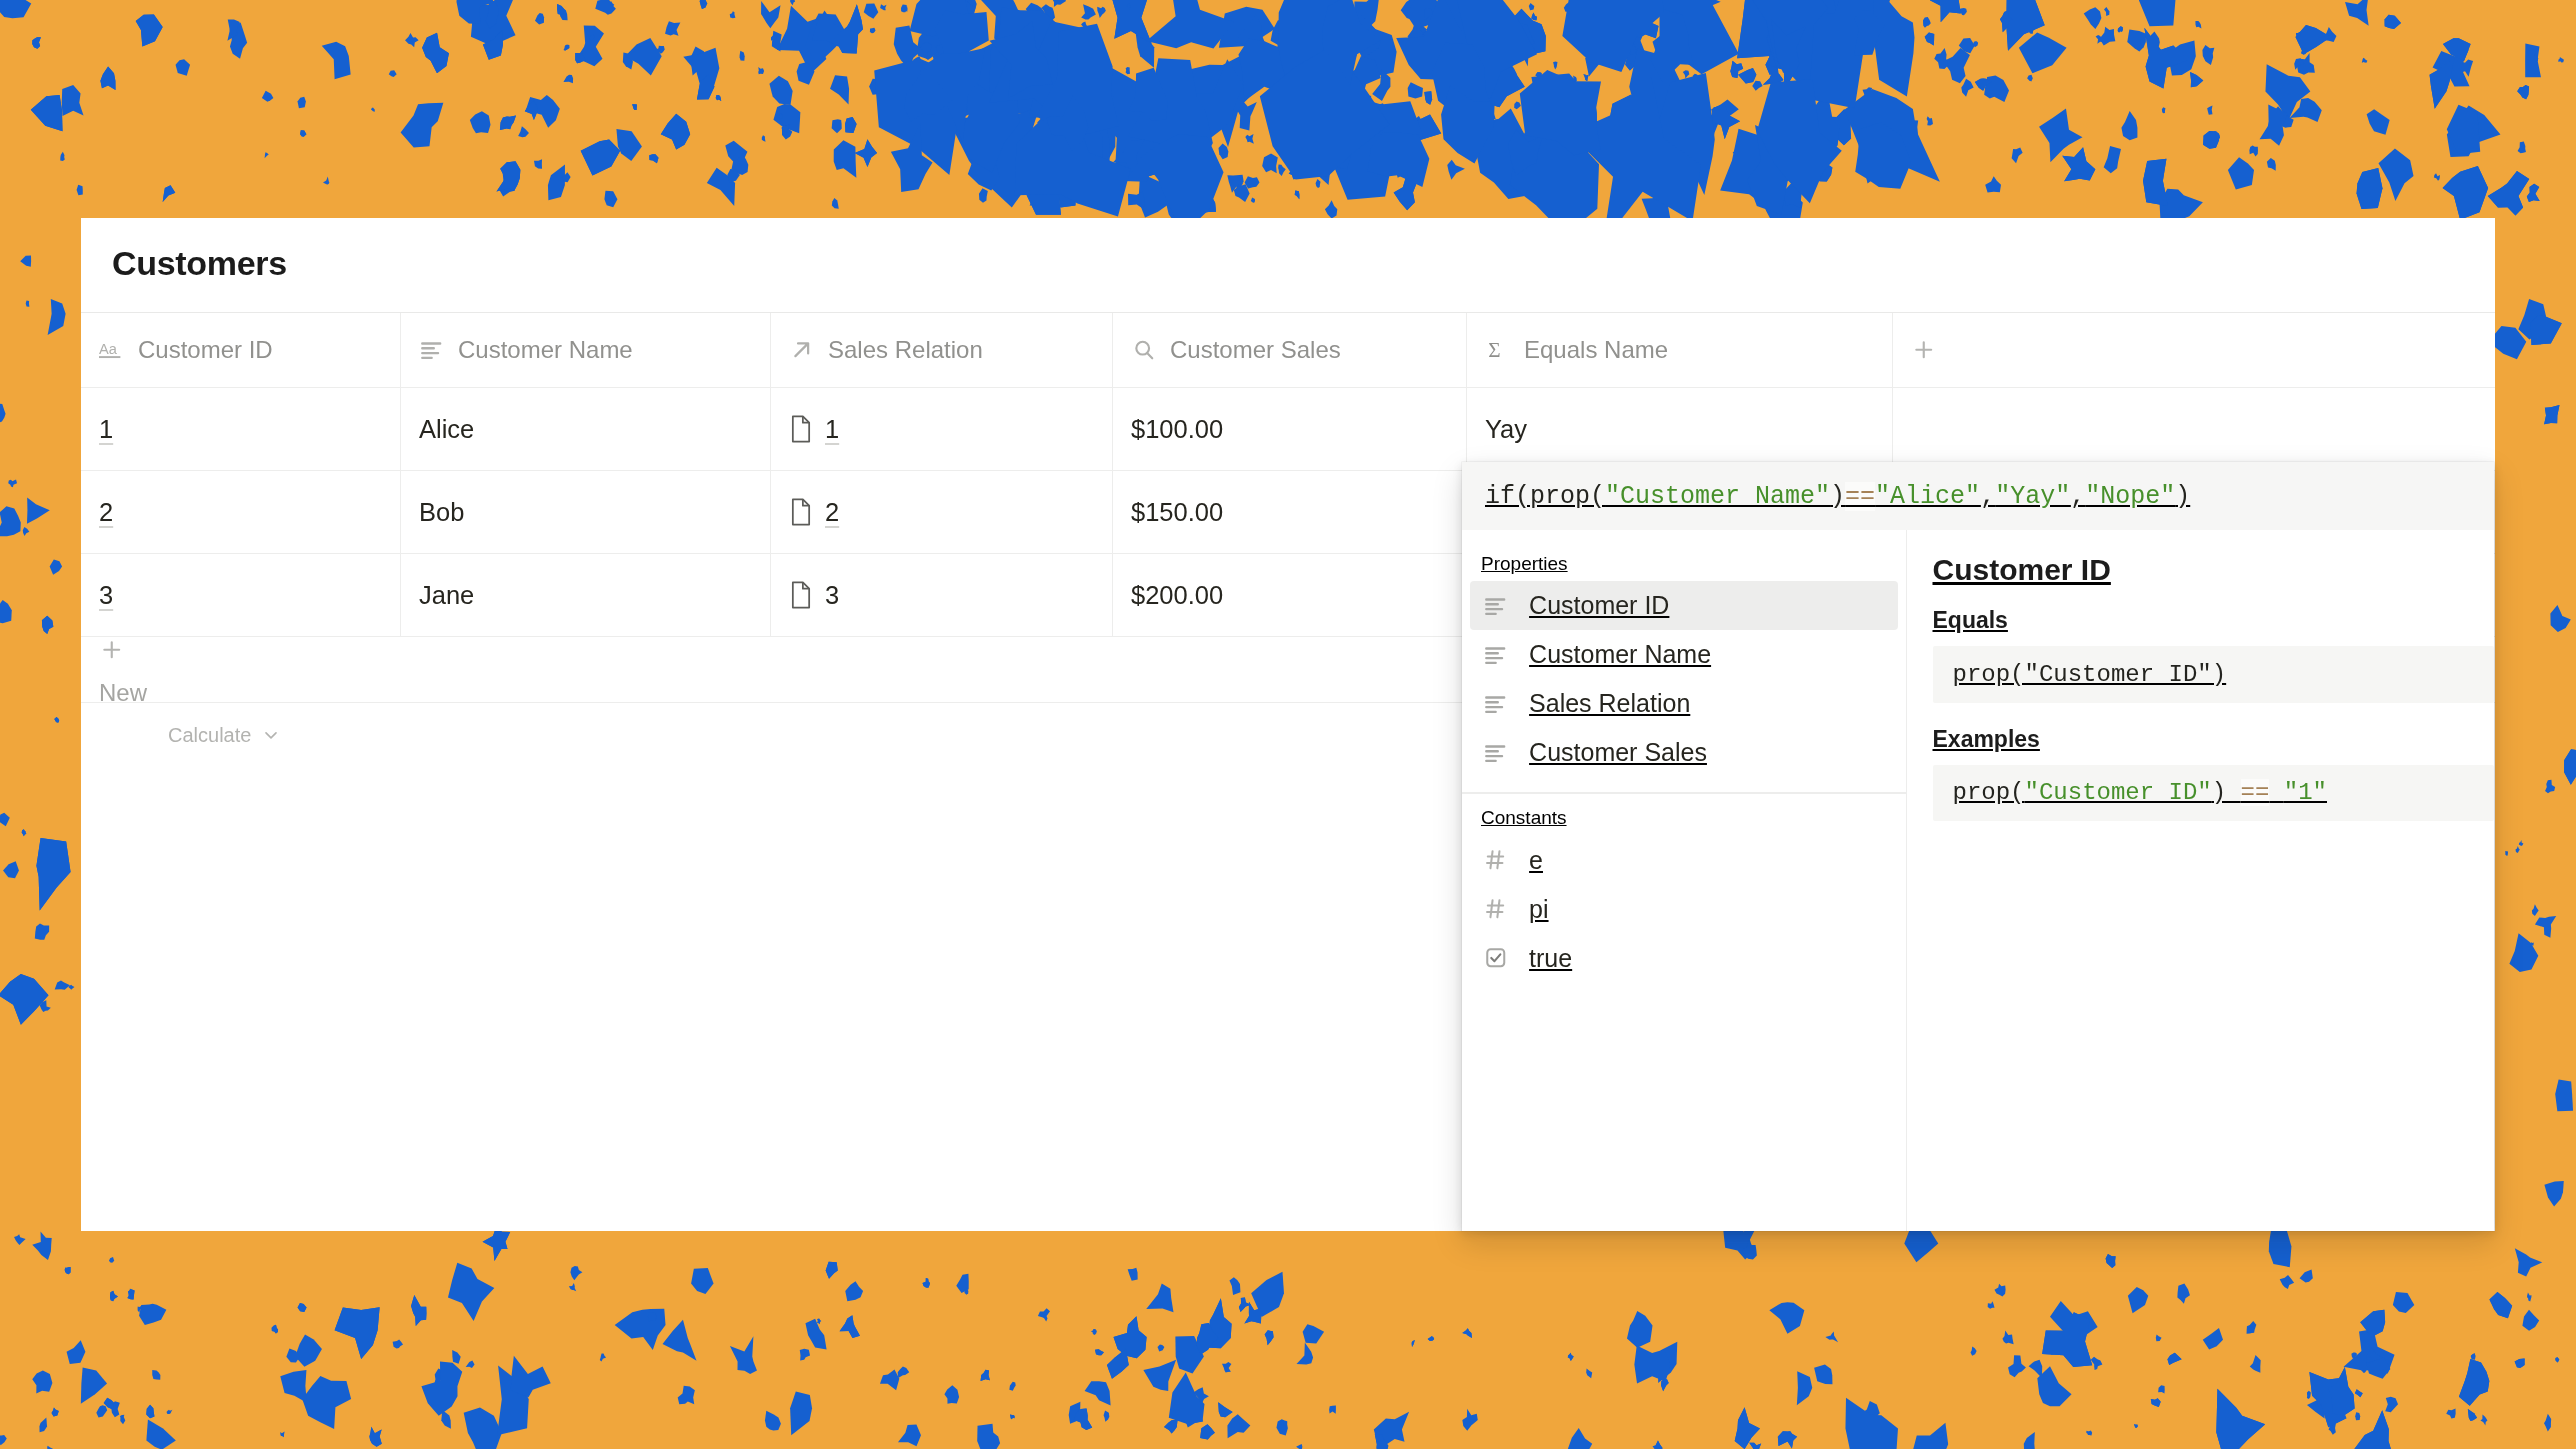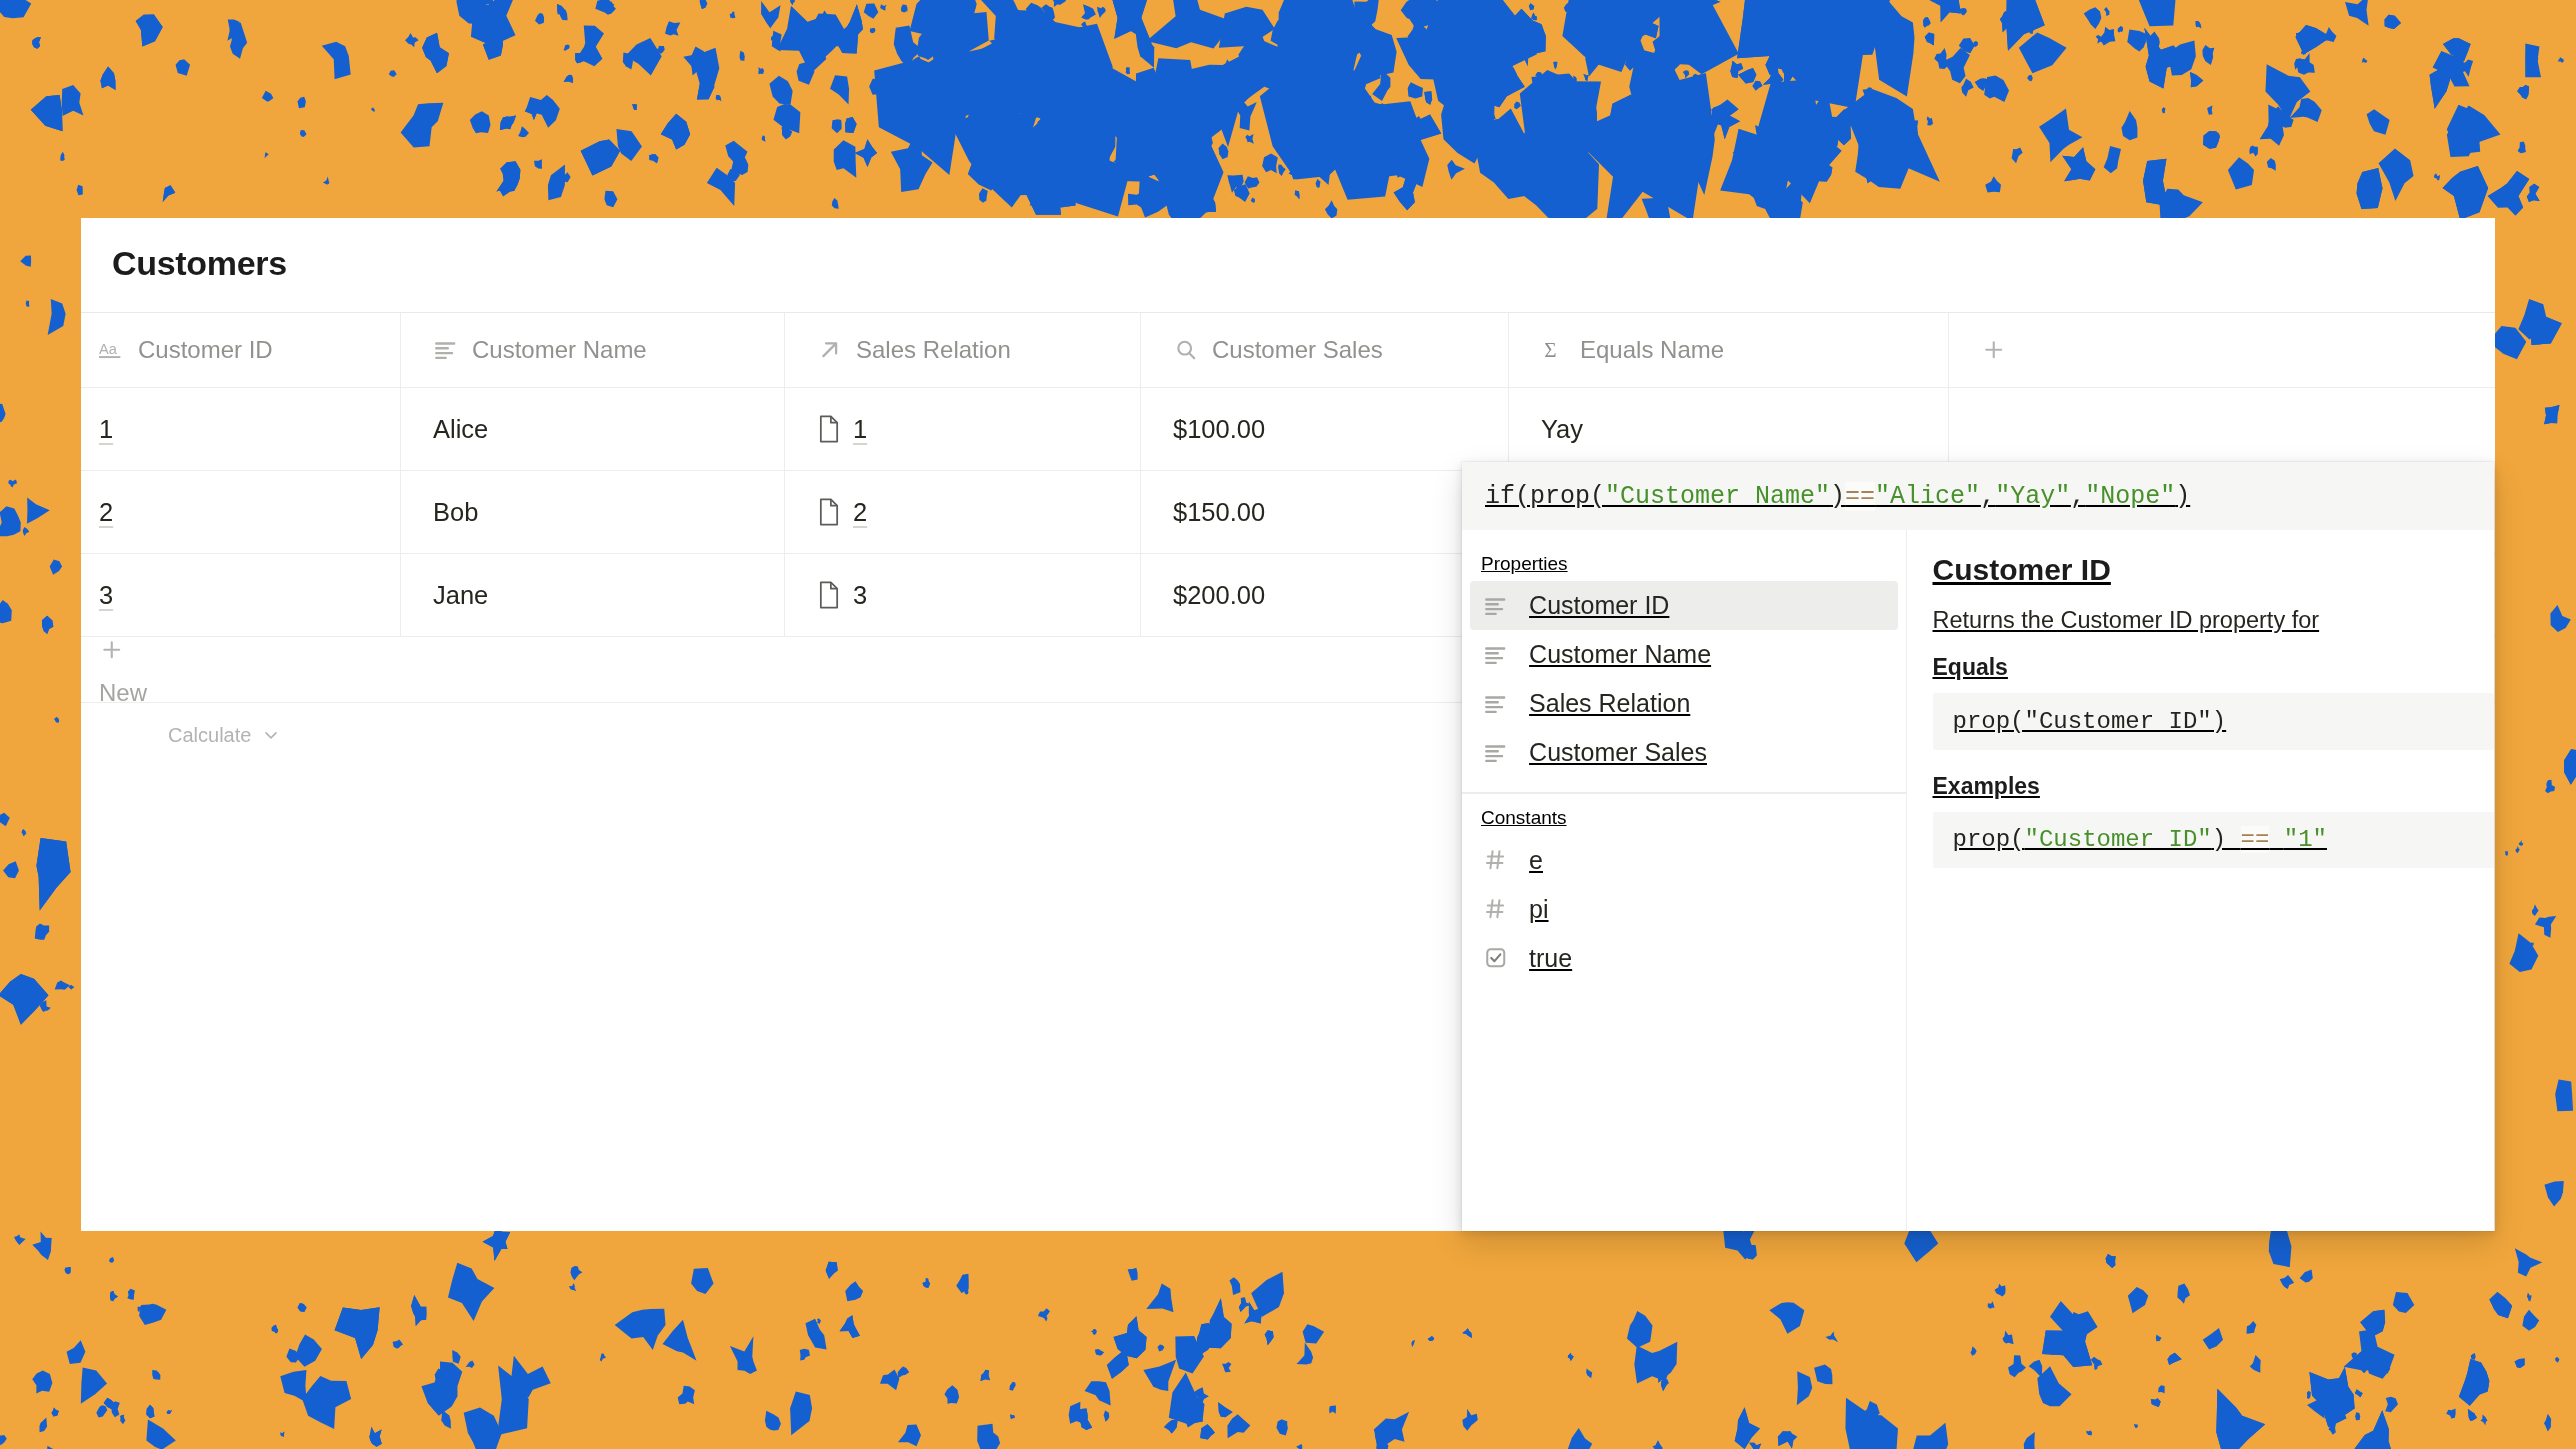--- a/index.html
+++ b/index.html
@@ -47,21 +47,20 @@
 
   
   .tbl {
     margin-top: 29.5px;
     width: 100%;
   }
 
   .tbl-row {
     display: flex;
     border-top: 1.3px solid #ededec;
-    gap: 14px;
   }
   .tbl-row.hdr { border-top: 1.3px solid #e9e9e8; }
 
   .cell {
     height: 82px;
     display: flex;
     align-items: center;
     padding-left: 18px;
     border-right: 1.3px solid #ededec;
     flex: 0 0 auto;
@@ -1414,21 +1413,20 @@
           </svg>
         </span>
         <span class="opt-lbl">true</span>
       </div>
     </div>
 
     <div class="doc-pane">
 
       <div class="doc-title">Customer ID</div>
 
-      <div class="doc-desc">Returns the Customer ID property for</div>
 
       <div class="doc-h">Equals</div>
 
       <div class="code"><span class="tok-plain">prop("Customer ID")</span></div>
 
       <div class="doc-h">Examples</div>
 
       <div class="code"><span class="tok-plain">prop(</span><span class="tok-str">"Customer ID"</span><span class="tok-plain">) </span><span class="tok-op">==</span><span class="tok-plain"> </span><span class="tok-str">"1"</span></div>
     </div>
   </div>

